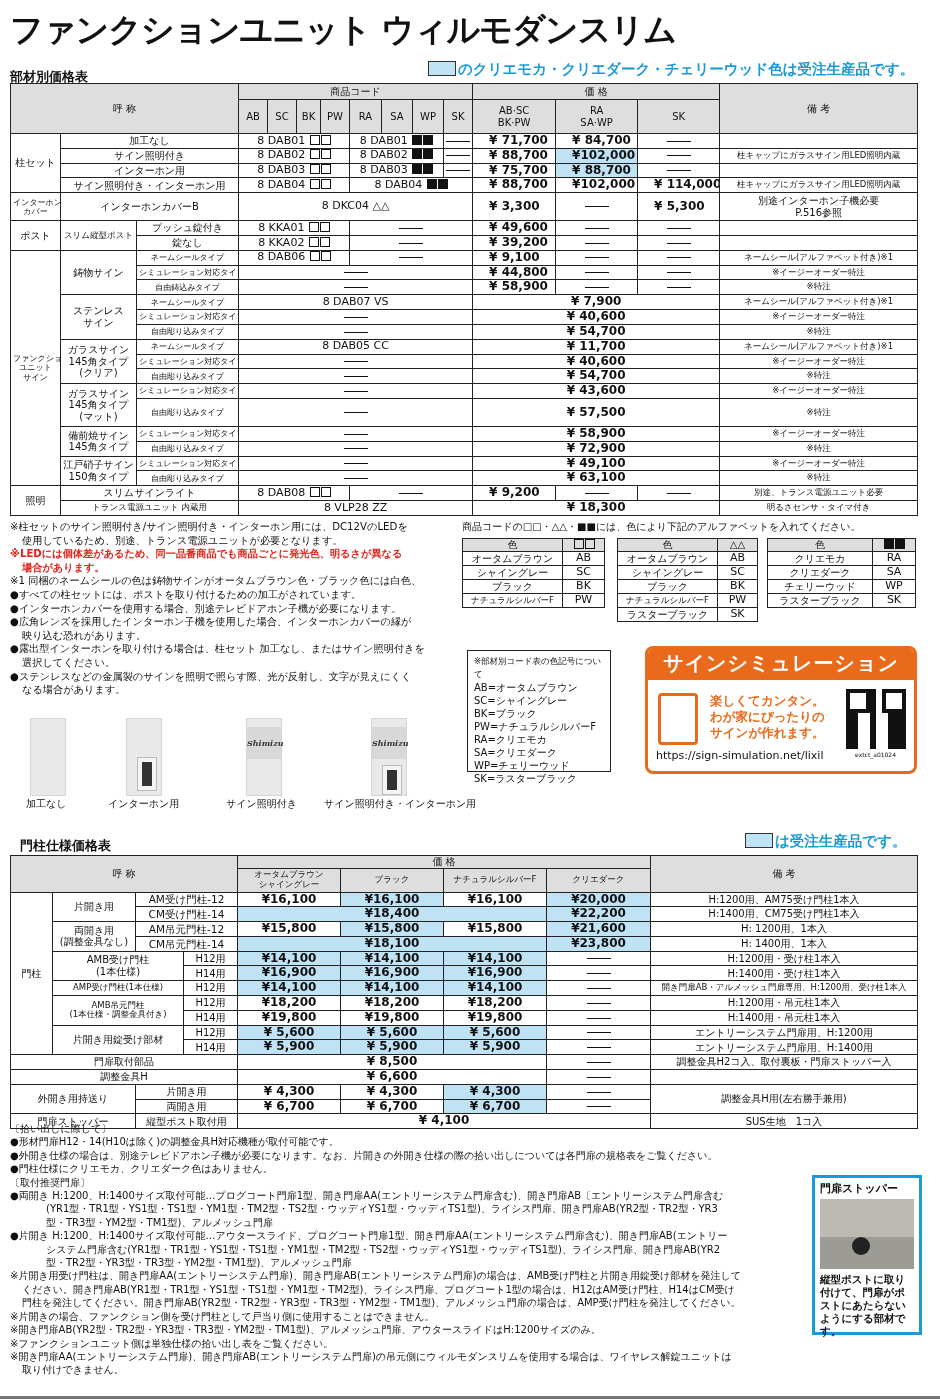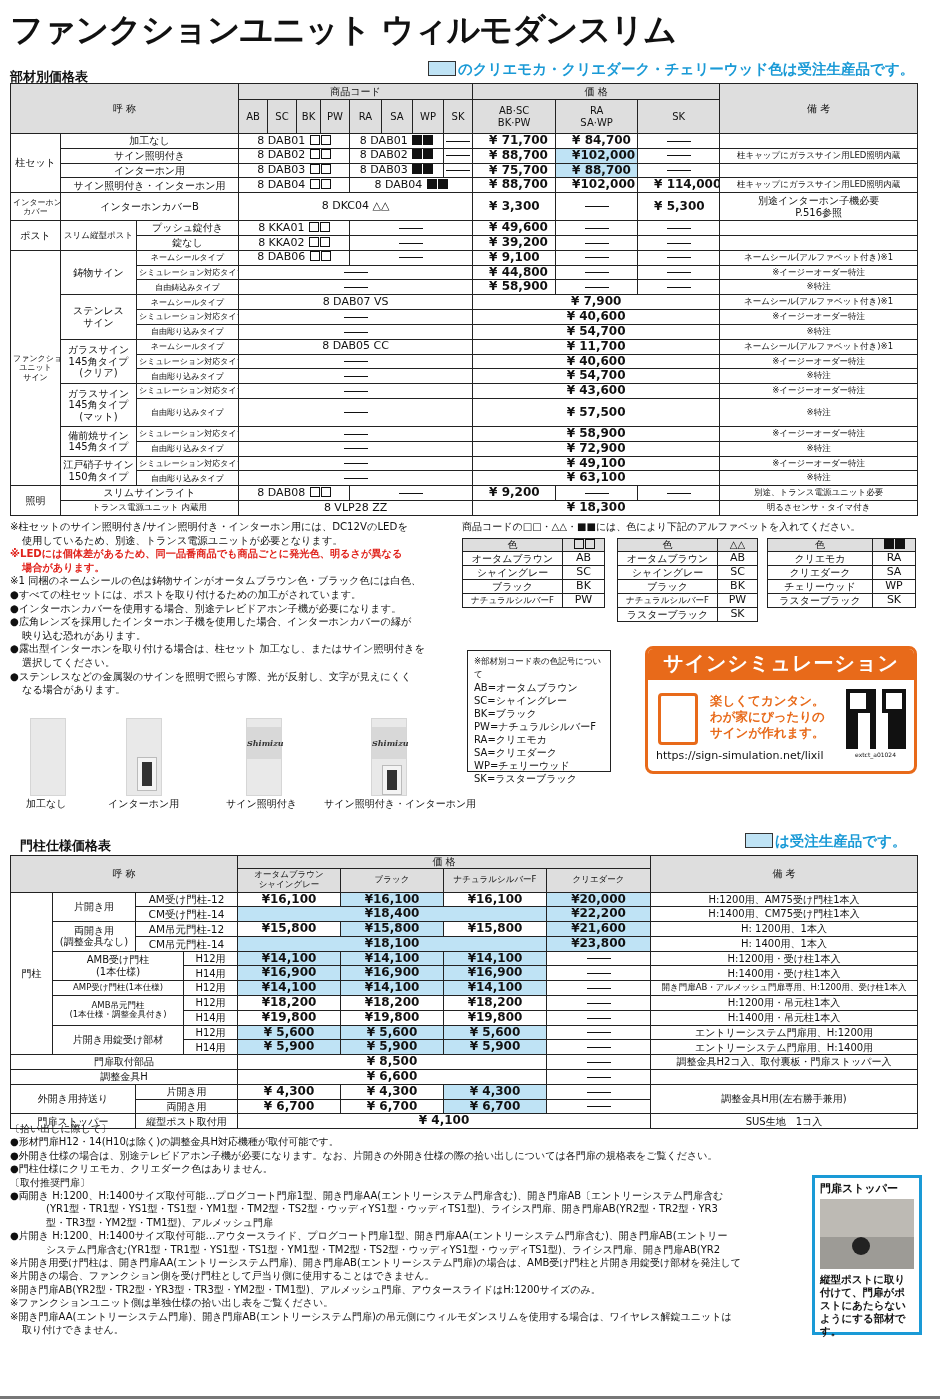--- a/index.html
+++ b/index.html
@@ -609,21 +609,24 @@
   <p>〔拾い出しに際して〕</p>
   <p>●形材門扉H12・14(H10は除く)の調整金具H対応機種が取付可能です。</p>
   <p>●外開き仕様の場合は、別途テレビドアホン子機が必要になります。なお、片開きの外開き仕様の際の拾い出しについては各門扉の規格表をご覧ください。</p>
   <p>●門柱仕様にクリエモカ、クリエダーク色はありません。</p>
   <p>〔取付推奨門扉〕</p>
   <p>●両開き H:1200、H:1400サイズ取付可能…プログコート門扉1型、開き門扉AA(エントリーシステム門扉含む)、開き門扉AB〔エントリーシステム門扉含む</p>
   <p style="padding-left:36px">(YR1型・TR1型・YS1型・TS1型・YM1型・TM2型・TS2型・ウッディYS1型・ウッディTS1型)、ライシス門扉、開き門扉AB(YR2型・TR2型・YR3</p>
   <p style="padding-left:36px">型・TR3型・YM2型・TM1型)、アルメッシュ門扉</p>
   <p>●片開き H:1200、H:1400サイズ取付可能…アウタースライド、プログコート門扉1型、開き門扉AA(エントリーシステム門扉含む)、開き門扉AB(エントリー</p>
   <p style="padding-left:36px">システム門扉含む(YR1型・TR1型・YS1型・TS1型・YM1型・TM2型・TS2型・ウッディYS1型・ウッディTS1型)、ライシス門扉、開き門扉AB(YR2</p>
+  <p style="padding-left:36px">型・TR2型・YR3型・TR3型・YM2型・TM1型)、アルメッシュ門扉</p>
   <p>※片開き用受け門柱は、開き門扉AA(エントリーシステム門扉)、開き門扉AB(エントリーシステム門扉)の場合は、AMB受け門柱と片開き用錠受け部材を発注して</p>
+  <p class="ind">ください。開き門扉AB(YR1型・TR1型・YS1型・TS1型・YM1型・TM2型)、ライシス門扉、プログコート1型の場合は、H12はAM受け門柱、H14はCM受け</p>
+  <p class="ind">門柱を発注してください。開き門扉AB(YR2型・TR2型・YR3型・TR3型・YM2型・TM1型)、アルメッシュ門扉の場合は、AMP受け門柱を発注してください。</p>
   <p>※片開きの場合、ファンクション側を受け門柱として戸当り側に使用することはできません。</p>
   <p>※開き門扉AB(YR2型・TR2型・YR3型・TR3型・YM2型・TM1型)、アルメッシュ門扉、アウタースライドはH:1200サイズのみ。</p>
   <p>※ファンクションユニット側は単独仕様の拾い出し表をご覧ください。</p>
   <p>※開き門扉AA(エントリーシステム門扉)、開き門扉AB(エントリーシステム門扉)の吊元側にウィルモダンスリムを使用する場合は、ワイヤレス解錠ユニットは</p>
   <p class="ind">取り付けできません。</p>
 </div>
 
 <div class="stopper">
   <div class="t">門扉ストッパー</div>
   <div class="img"></div>

